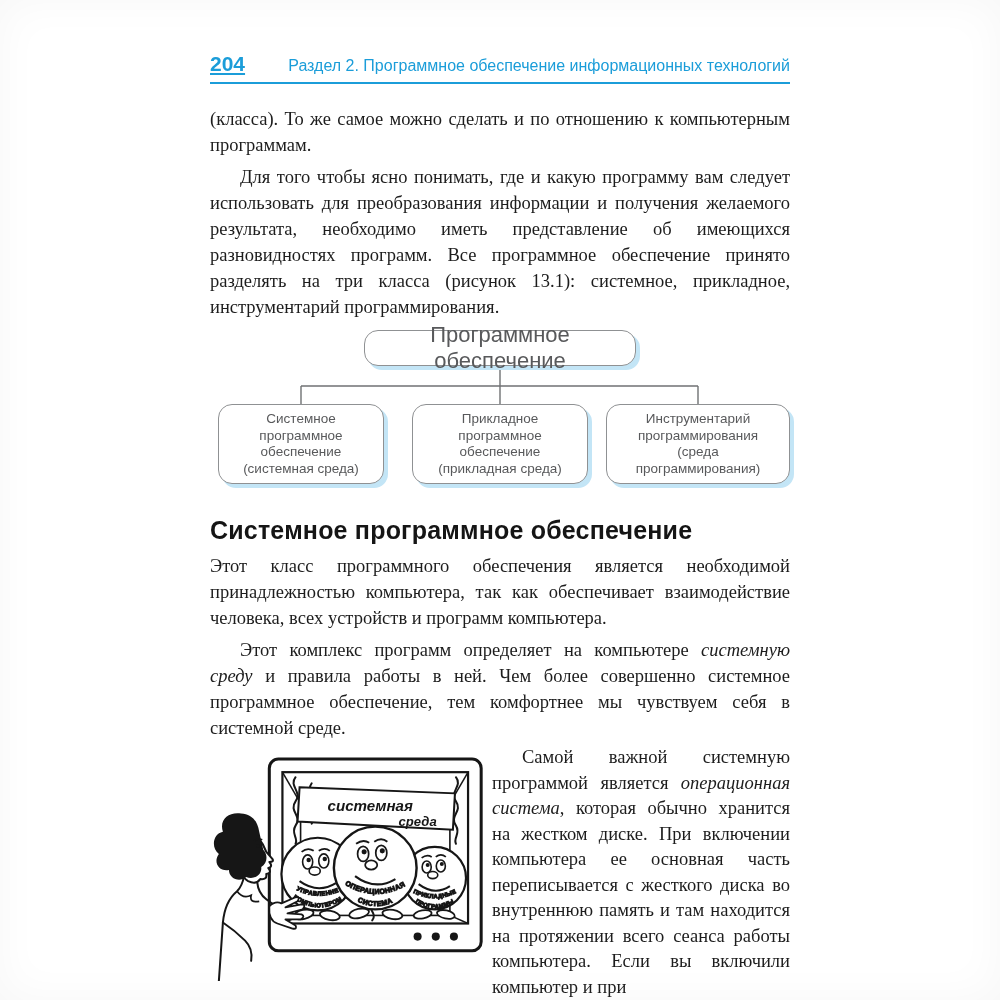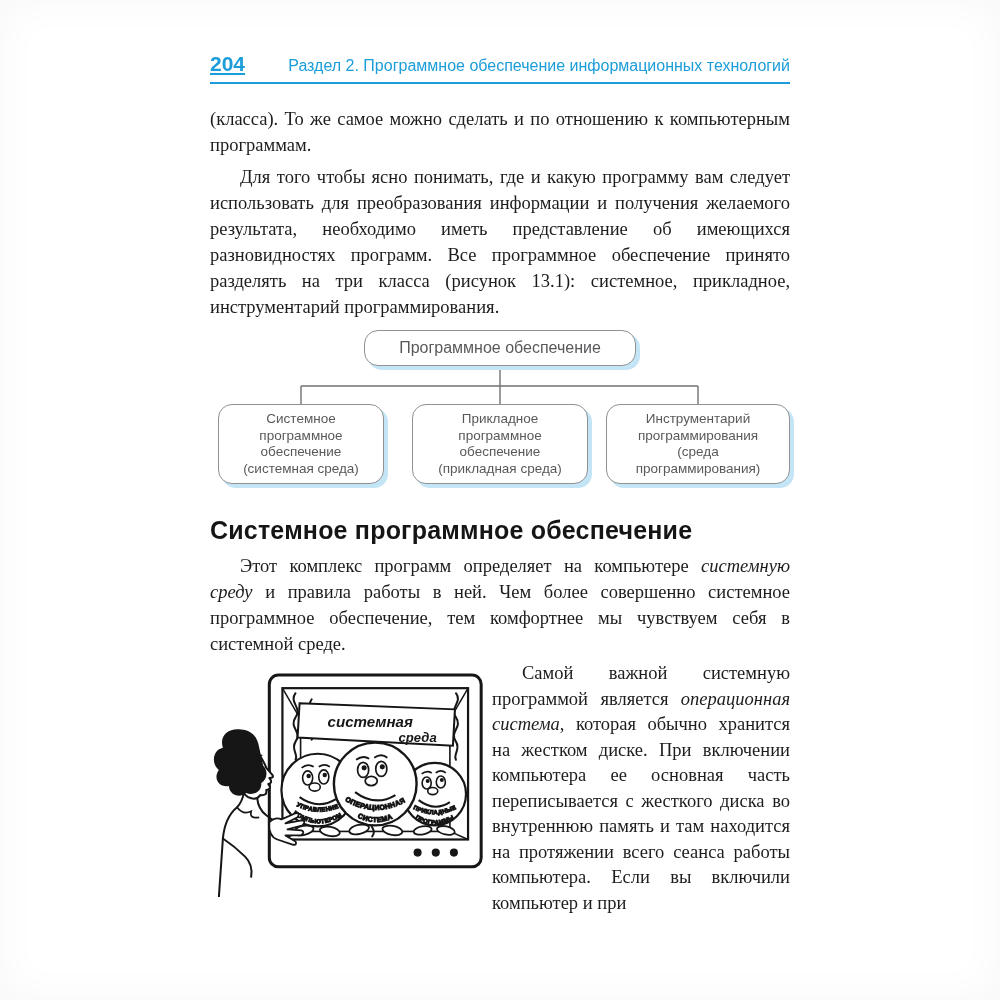--- a/index.html
+++ b/index.html
@@ -32,21 +32,21 @@
   .diagram{position:relative;height:162px;margin-top:10px;}
   .connectors{position:absolute;left:0;top:0;z-index:0;}
   .dbox{
     position:absolute;background:#fff;
     border:1.5px solid var(--diagram_border);border-radius:14px;
     box-shadow:4px 4px 0 var(--diagram_shadow);
     font-family:"Liberation Sans",sans-serif;color:var(--diagram_text);
     text-align:center;display:flex;align-items:center;justify-content:center;
     white-space:pre-line;z-index:1;
   }
-  .dbox.root{left:154px;top:0;width:272px;height:36px;font-size:16px;}
+  .dbox.root{left:154px;top:0;width:272px;height:36px;font-size:22px;}
   .dbox.child{top:74px;height:80px;font-size:13.5px;line-height:16.5px;padding:16px 6px;}
   .dbox.c1{left:8px;width:166px;}
   .dbox.c2{left:202px;width:176px;}
   .dbox.c3{left:396px;width:184px;}
   
   .caption{margin-top:16px;text-align:center;font-family:"Liberation Sans",sans-serif;
     font-size:14.5px;color:#333;}
   .caption b{color:#222;}
   
   h2{font-family:"Liberation Sans",sans-serif;font-size:25px;font-weight:bold;
@@ -94,20 +94,21 @@
 (прикладная среда)</div>
       <div class="dbox child c3">Инструментарий
 программирования
 (среда
 программирования)</div>
     </div>
 
 
     <h2>Системное программное обеспечение</h2>
 
+    <p class="body mb">Этот класс программного обеспечения является необходимой принадлежностью компьютера, так как обеспечивает взаимодействие человека, всех устройств и программ компьютера.</p>
     <p class="body indent"><span>Этот комплекс программ определяет на компьютере </span><i>системную среду</i><span> и правила работы в ней. Чем более совершенно системное программное обеспечение, тем комфортнее мы чувствуем себя в системной среде.</span></p>
 
     <div class="columns">
       <div class="illu-wrap">
         <svg width="276" height="228" viewBox="0 0 272 226">
 
           <g stroke="#161616" fill="#fff">
             <rect x="58" y="6" width="210" height="190" rx="9" stroke-width="3"></rect>
             <rect x="71" y="19" width="184" height="150" stroke-width="2.2"></rect>
             <line x1="71" y1="19" x2="89" y2="50" stroke-width="1.5"></line>

